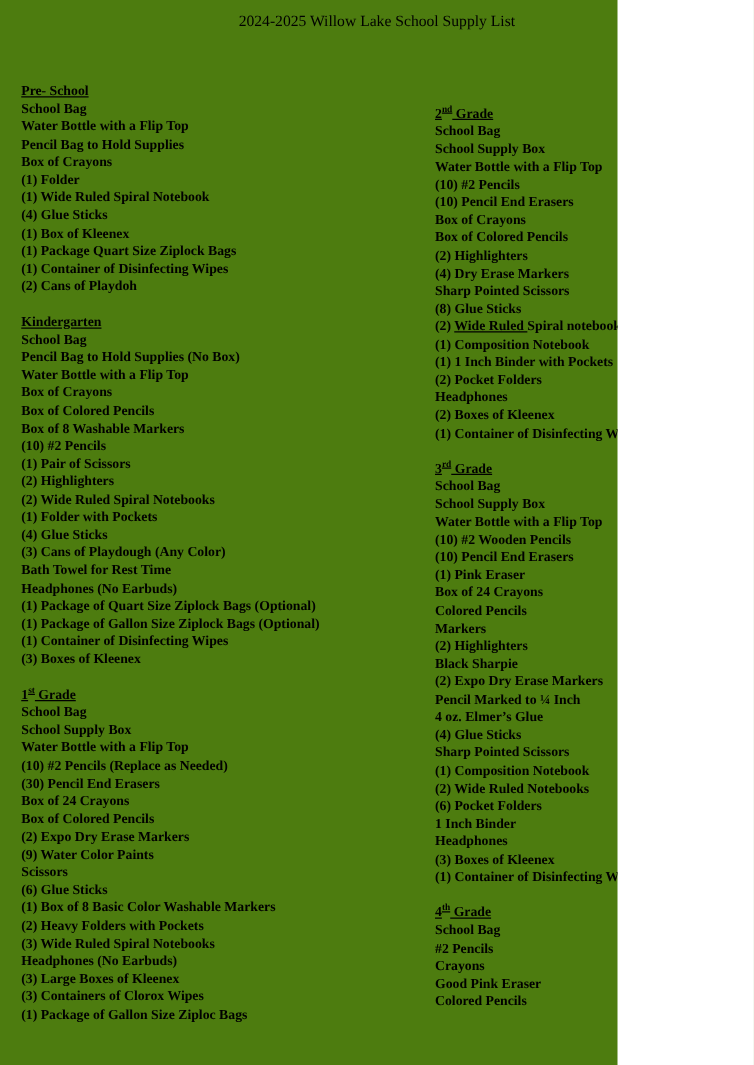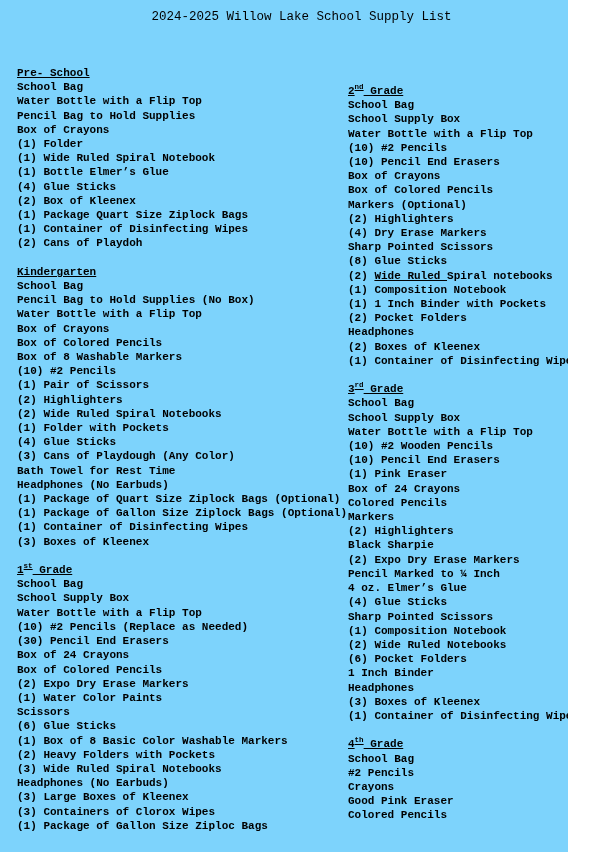--- a/index.html
+++ b/index.html
@@ -2,25 +2,25 @@
 <html><head>
 <meta charset="utf-8">
 <style>
   html, body {
     margin: 0;
     padding: 0;
     background: #ffffff;
   }
   .page {
     position: relative;
-    width: 568px;
+    width: 494px;
     height: 852px;
-    background: #7dd3fc;
+    background: #4d7c0f;
     overflow: hidden;
-    font-family: Liberation Mono, monospace;
+    font-family: Liberation Serif, serif;
     color: #000000;
   }
   .doc-title {
     position: absolute;
     top: 10px;
     left: 0;
     width: 603px;
     text-align: center;
     font-size: 12.5px;
     font-weight: normal;
@@ -61,23 +61,22 @@
   <div class="doc-title">2024-2025 Willow Lake School Supply List</div>
   <div class="col col-left">
       <div class="section">
         <div class="heading"><span>Pre- School</span></div>
         <div class="item">School Bag</div>
         <div class="item">Water Bottle with a Flip Top</div>
         <div class="item">Pencil Bag to Hold Supplies</div>
         <div class="item">Box of Crayons</div>
         <div class="item">(1) Folder</div>
         <div class="item">(1) Wide Ruled Spiral Notebook</div>
-        <div class="item">(1) Bottle Elmer’s Glue</div>
         <div class="item">(4) Glue Sticks</div>
-        <div class="item">(2) Box of Kleenex</div>
+        <div class="item">(1) Box of Kleenex</div>
         <div class="item">(1) Package Quart Size Ziplock Bags</div>
         <div class="item">(1) Container of Disinfecting Wipes</div>
         <div class="item">(2) Cans of Playdoh</div>
       </div>
       <div class="section">
         <div class="heading"><span>Kindergarten</span></div>
         <div class="item">School Bag</div>
         <div class="item">Pencil Bag to Hold Supplies (No Box)</div>
         <div class="item">Water Bottle with a Flip Top</div>
         <div class="item">Box of Crayons</div>
@@ -100,21 +99,21 @@
       <div class="section">
         <div class="heading"><span>1</span><sup>st</sup><span> Grade</span></div>
         <div class="item">School Bag</div>
         <div class="item">School Supply Box</div>
         <div class="item">Water Bottle with a Flip Top</div>
         <div class="item">(10) #2 Pencils (Replace as Needed)</div>
         <div class="item">(30) Pencil End Erasers</div>
         <div class="item">Box of 24 Crayons</div>
         <div class="item">Box of Colored Pencils</div>
         <div class="item">(2) Expo Dry Erase Markers</div>
-        <div class="item">(1) Water Color Paints</div>
+        <div class="item">(9) Water Color Paints</div>
         <div class="item">Scissors</div>
         <div class="item">(6) Glue Sticks</div>
         <div class="item">(1) Box of 8 Basic Color Washable Markers</div>
         <div class="item">(2) Heavy Folders with Pockets</div>
         <div class="item">(3) Wide Ruled Spiral Notebooks</div>
         <div class="item">Headphones (No Earbuds)</div>
         <div class="item">(3) Large Boxes of Kleenex</div>
         <div class="item">(3) Containers of Clorox Wipes</div>
         <div class="item">(1) Package of Gallon Size Ziploc Bags</div>
       </div>
@@ -122,21 +121,20 @@
   <div class="col col-right">
       <div class="section">
         <div class="heading"><span>2</span><sup>nd</sup><span> Grade</span></div>
         <div class="item">School Bag</div>
         <div class="item">School Supply Box</div>
         <div class="item">Water Bottle with a Flip Top</div>
         <div class="item">(10) #2 Pencils</div>
         <div class="item">(10) Pencil End Erasers</div>
         <div class="item">Box of Crayons</div>
         <div class="item">Box of Colored Pencils</div>
-        <div class="item">Markers (Optional)</div>
         <div class="item">(2) Highlighters</div>
         <div class="item">(4) Dry Erase Markers</div>
         <div class="item">Sharp Pointed Scissors</div>
         <div class="item">(8) Glue Sticks</div>
         <div class="item"><span>(2) </span><span class="u">Wide Ruled </span><span>Spiral notebooks</span></div>
         <div class="item">(1) Composition Notebook</div>
         <div class="item">(1) 1 Inch Binder with Pockets</div>
         <div class="item">(2) Pocket Folders</div>
         <div class="item">Headphones</div>
         <div class="item">(2) Boxes of Kleenex</div>

